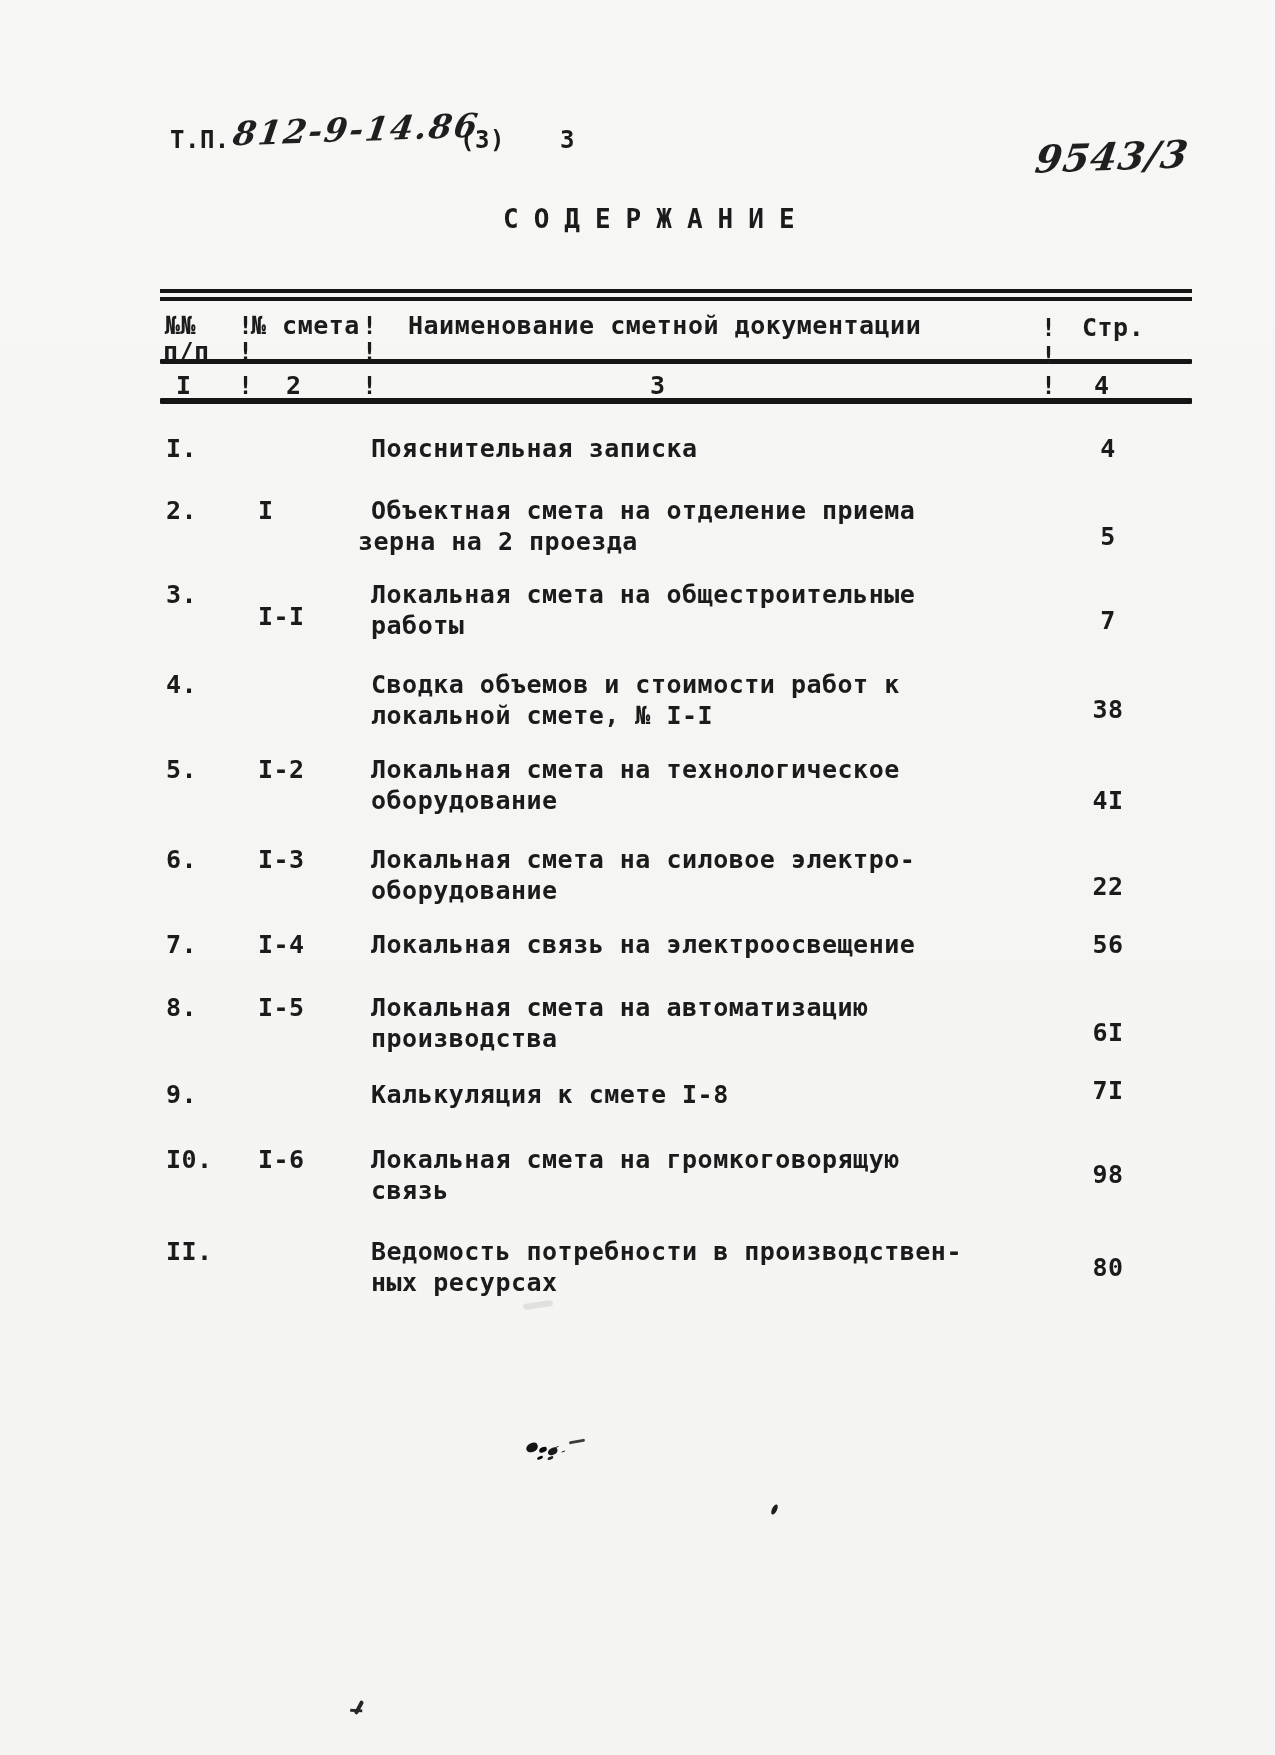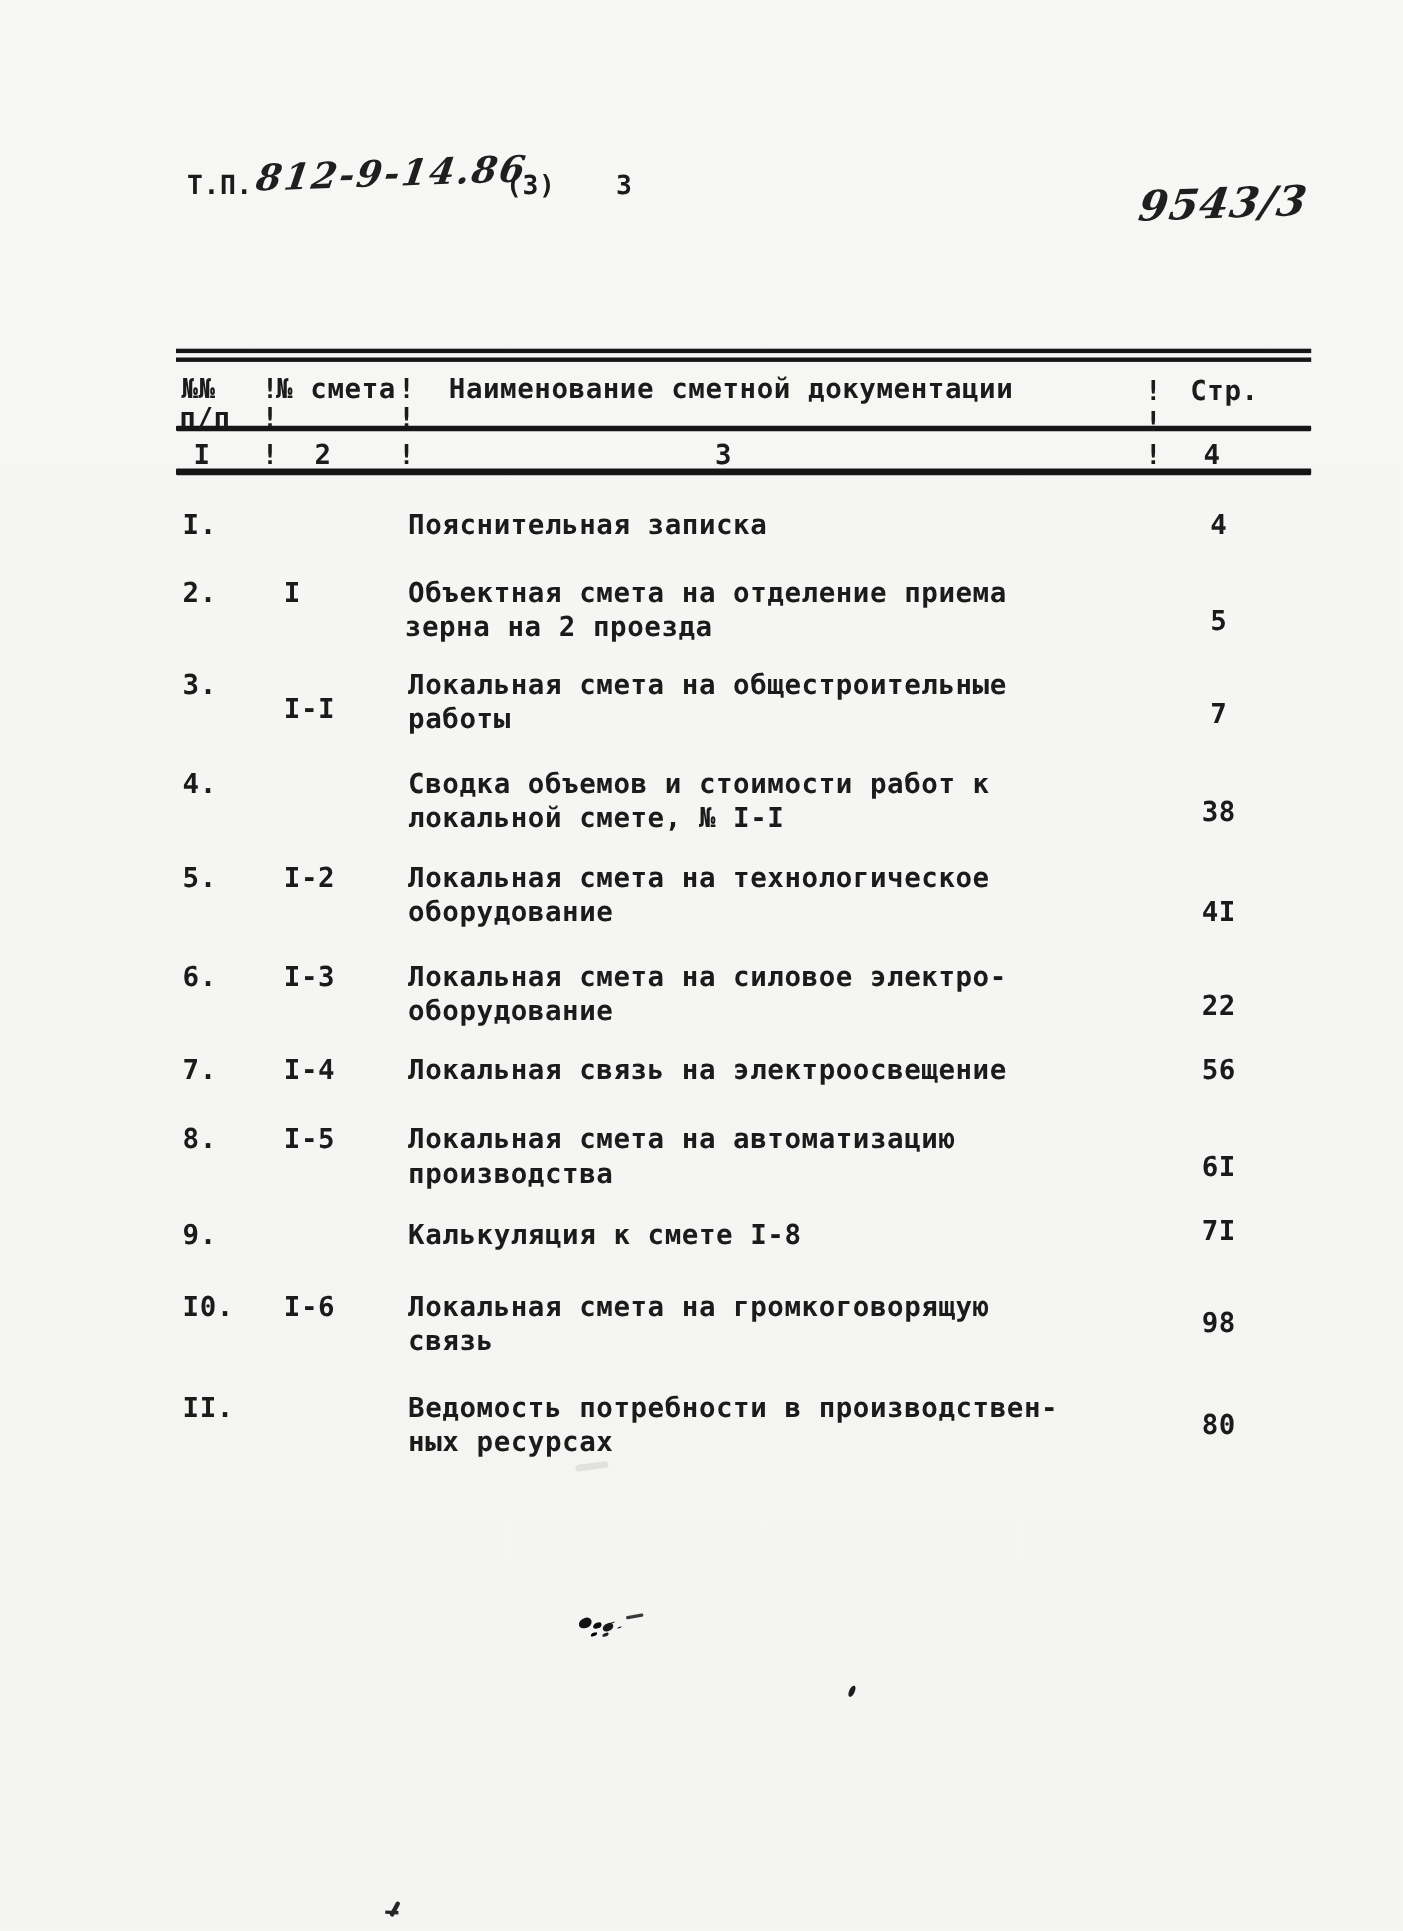--- a/index.html
+++ b/index.html
@@ -3,21 +3,21 @@
 <meta charset="utf-8">
 <style>
   html,body{margin:0;padding:0}
   body{
     width:1275px;height:1755px;
     background:#f6f6f4;
     position:relative;overflow:hidden;
     font-family:"DejaVu Sans Mono", monospace;
   }
   .paper{position:absolute;inset:0;background:
-    linear-gradient(180deg,#f7f7f5 0%,#f5f5f3 40%,#f4f4f2 100%); margin-top: 28px;}
+    linear-gradient(180deg,#f7f7f5 0%,#f5f5f3 40%,#f4f4f2 100%);}
   .typed{
     position:absolute;
     font-family:"DejaVu Sans Mono", monospace;
     font-weight:bold;
     color:#1b1b1b;
     font-size:25px;
     white-space:pre;
     letter-spacing:.5px;
   }
   .small{font-size:24px}
@@ -60,20 +60,21 @@
 <body>
 
 <div class="paper">
 
   <span class="typed small" style="left:170px;top:126px">Т.П.</span>
   <span class="hand" style="left:234px;top:110px;font-size:33px;letter-spacing:2px">812-9-14.86</span>
   <span class="typed small" style="left:460px;top:126px">(3)</span>
   <span class="typed small" style="left:560px;top:126px">3</span>
   <span class="hand" style="left:1036px;top:134px;font-size:38px;letter-spacing:1px">9543/3</span>
 
+  <div class="typed title">СОДЕРЖАНИЕ</div>
 
   <div class="rule-double" style="top:289px"></div>
   <div class="rule" style="top:359px;height:5px"></div>
   <div class="rule" style="top:398px;height:6px"></div>
 
   <div>
     <span class="typed" style="left:165px;top:311px">№№</span>
     <span class="typed" style="left:163px;top:337px">п/п</span>
     <span class="typed" style="left:238px;top:311px">!</span>
     <span class="typed" style="left:238px;top:337px">!</span>
@@ -99,21 +100,21 @@
   <div>
     <span class="typed" style="left:166px;top:434px">I.</span>
     <span class="typed" style="left:371px;top:434px">Пояснительная записка</span>
     <span class="typed page-cell" style="top:434px">4</span>
   </div>
 
   <div>
     <span class="typed" style="left:166px;top:496px">2.</span>
     <span class="typed" style="left:258px;top:496px">I</span>
     <span class="typed" style="left:371px;top:496px">Объектная смета на отделение приема</span>
-    <span class="typed" style="left:368px;top:527px">зерна на 2 проезда</span>
+    <span class="typed" style="left:358px;top:527px">зерна на 2 проезда</span>
     <span class="typed page-cell" style="top:522px">5</span>
   </div>
 
   <div>
     <span class="typed" style="left:166px;top:580px">3.</span>
     <span class="typed" style="left:258px;top:602px">I-I</span>
     <span class="typed" style="left:371px;top:580px">Локальная смета на общестроительные</span>
     <span class="typed" style="left:371px;top:611px">работы</span>
     <span class="typed page-cell" style="top:606px">7</span>
   </div>

